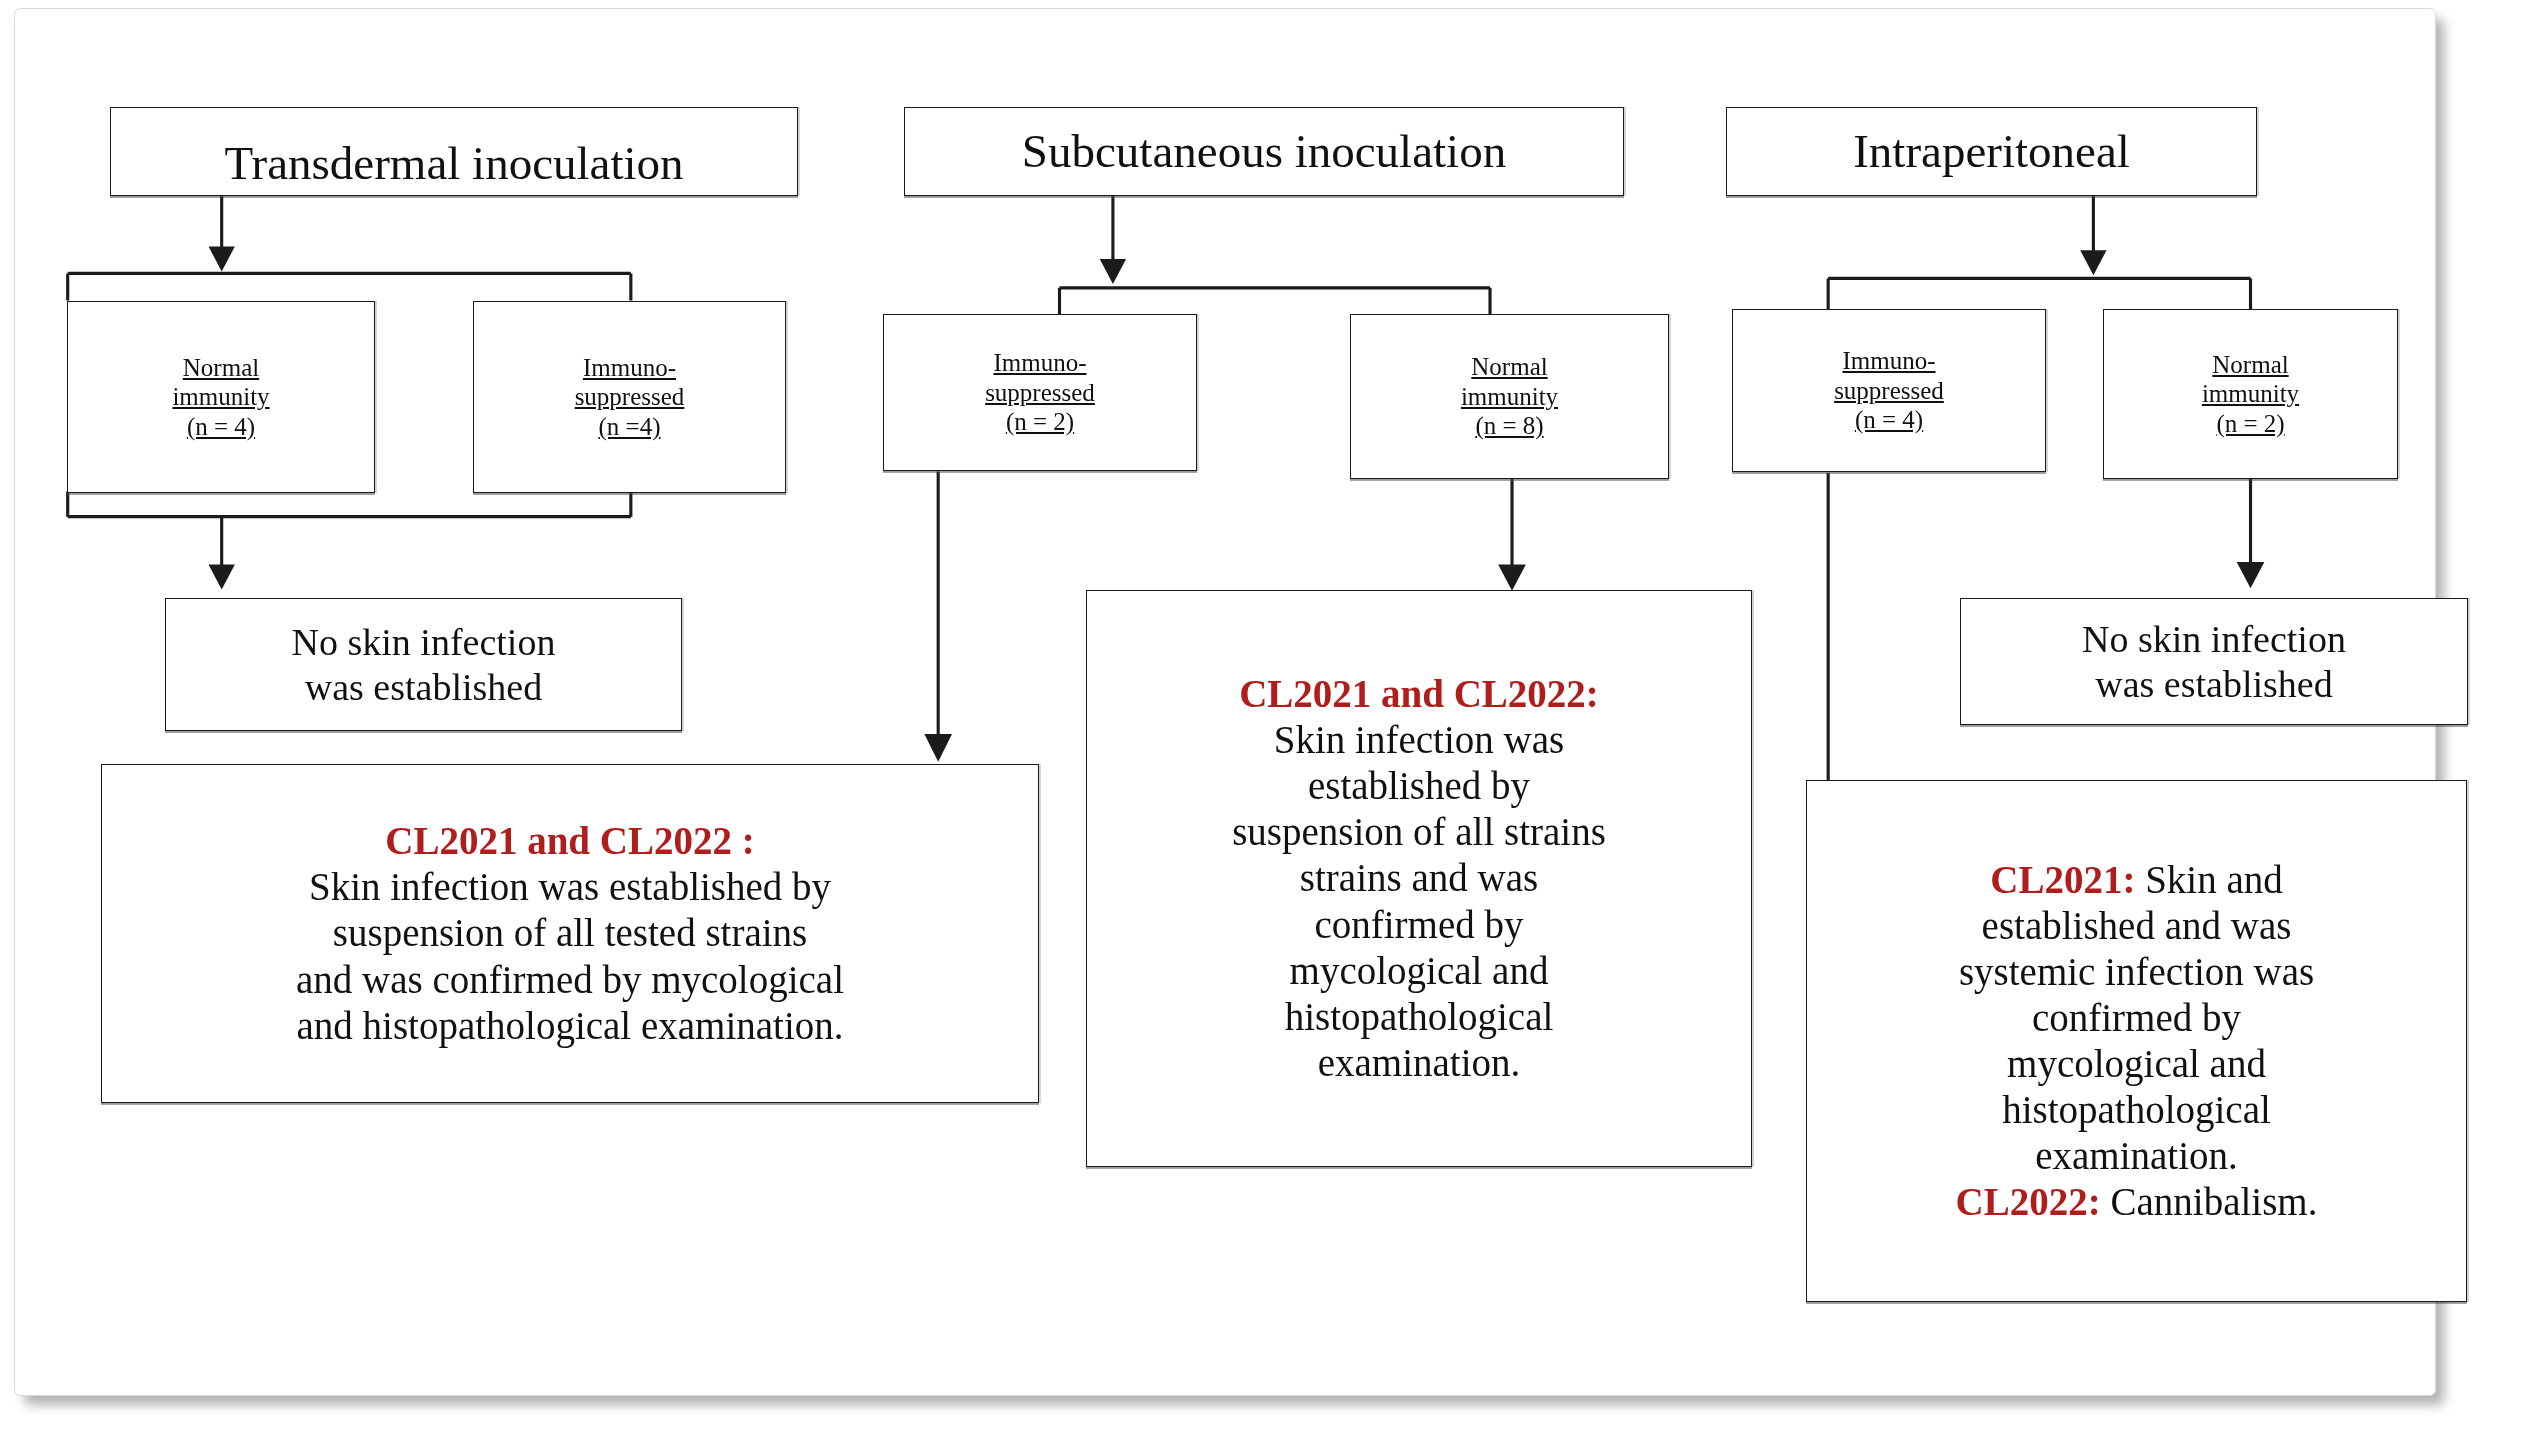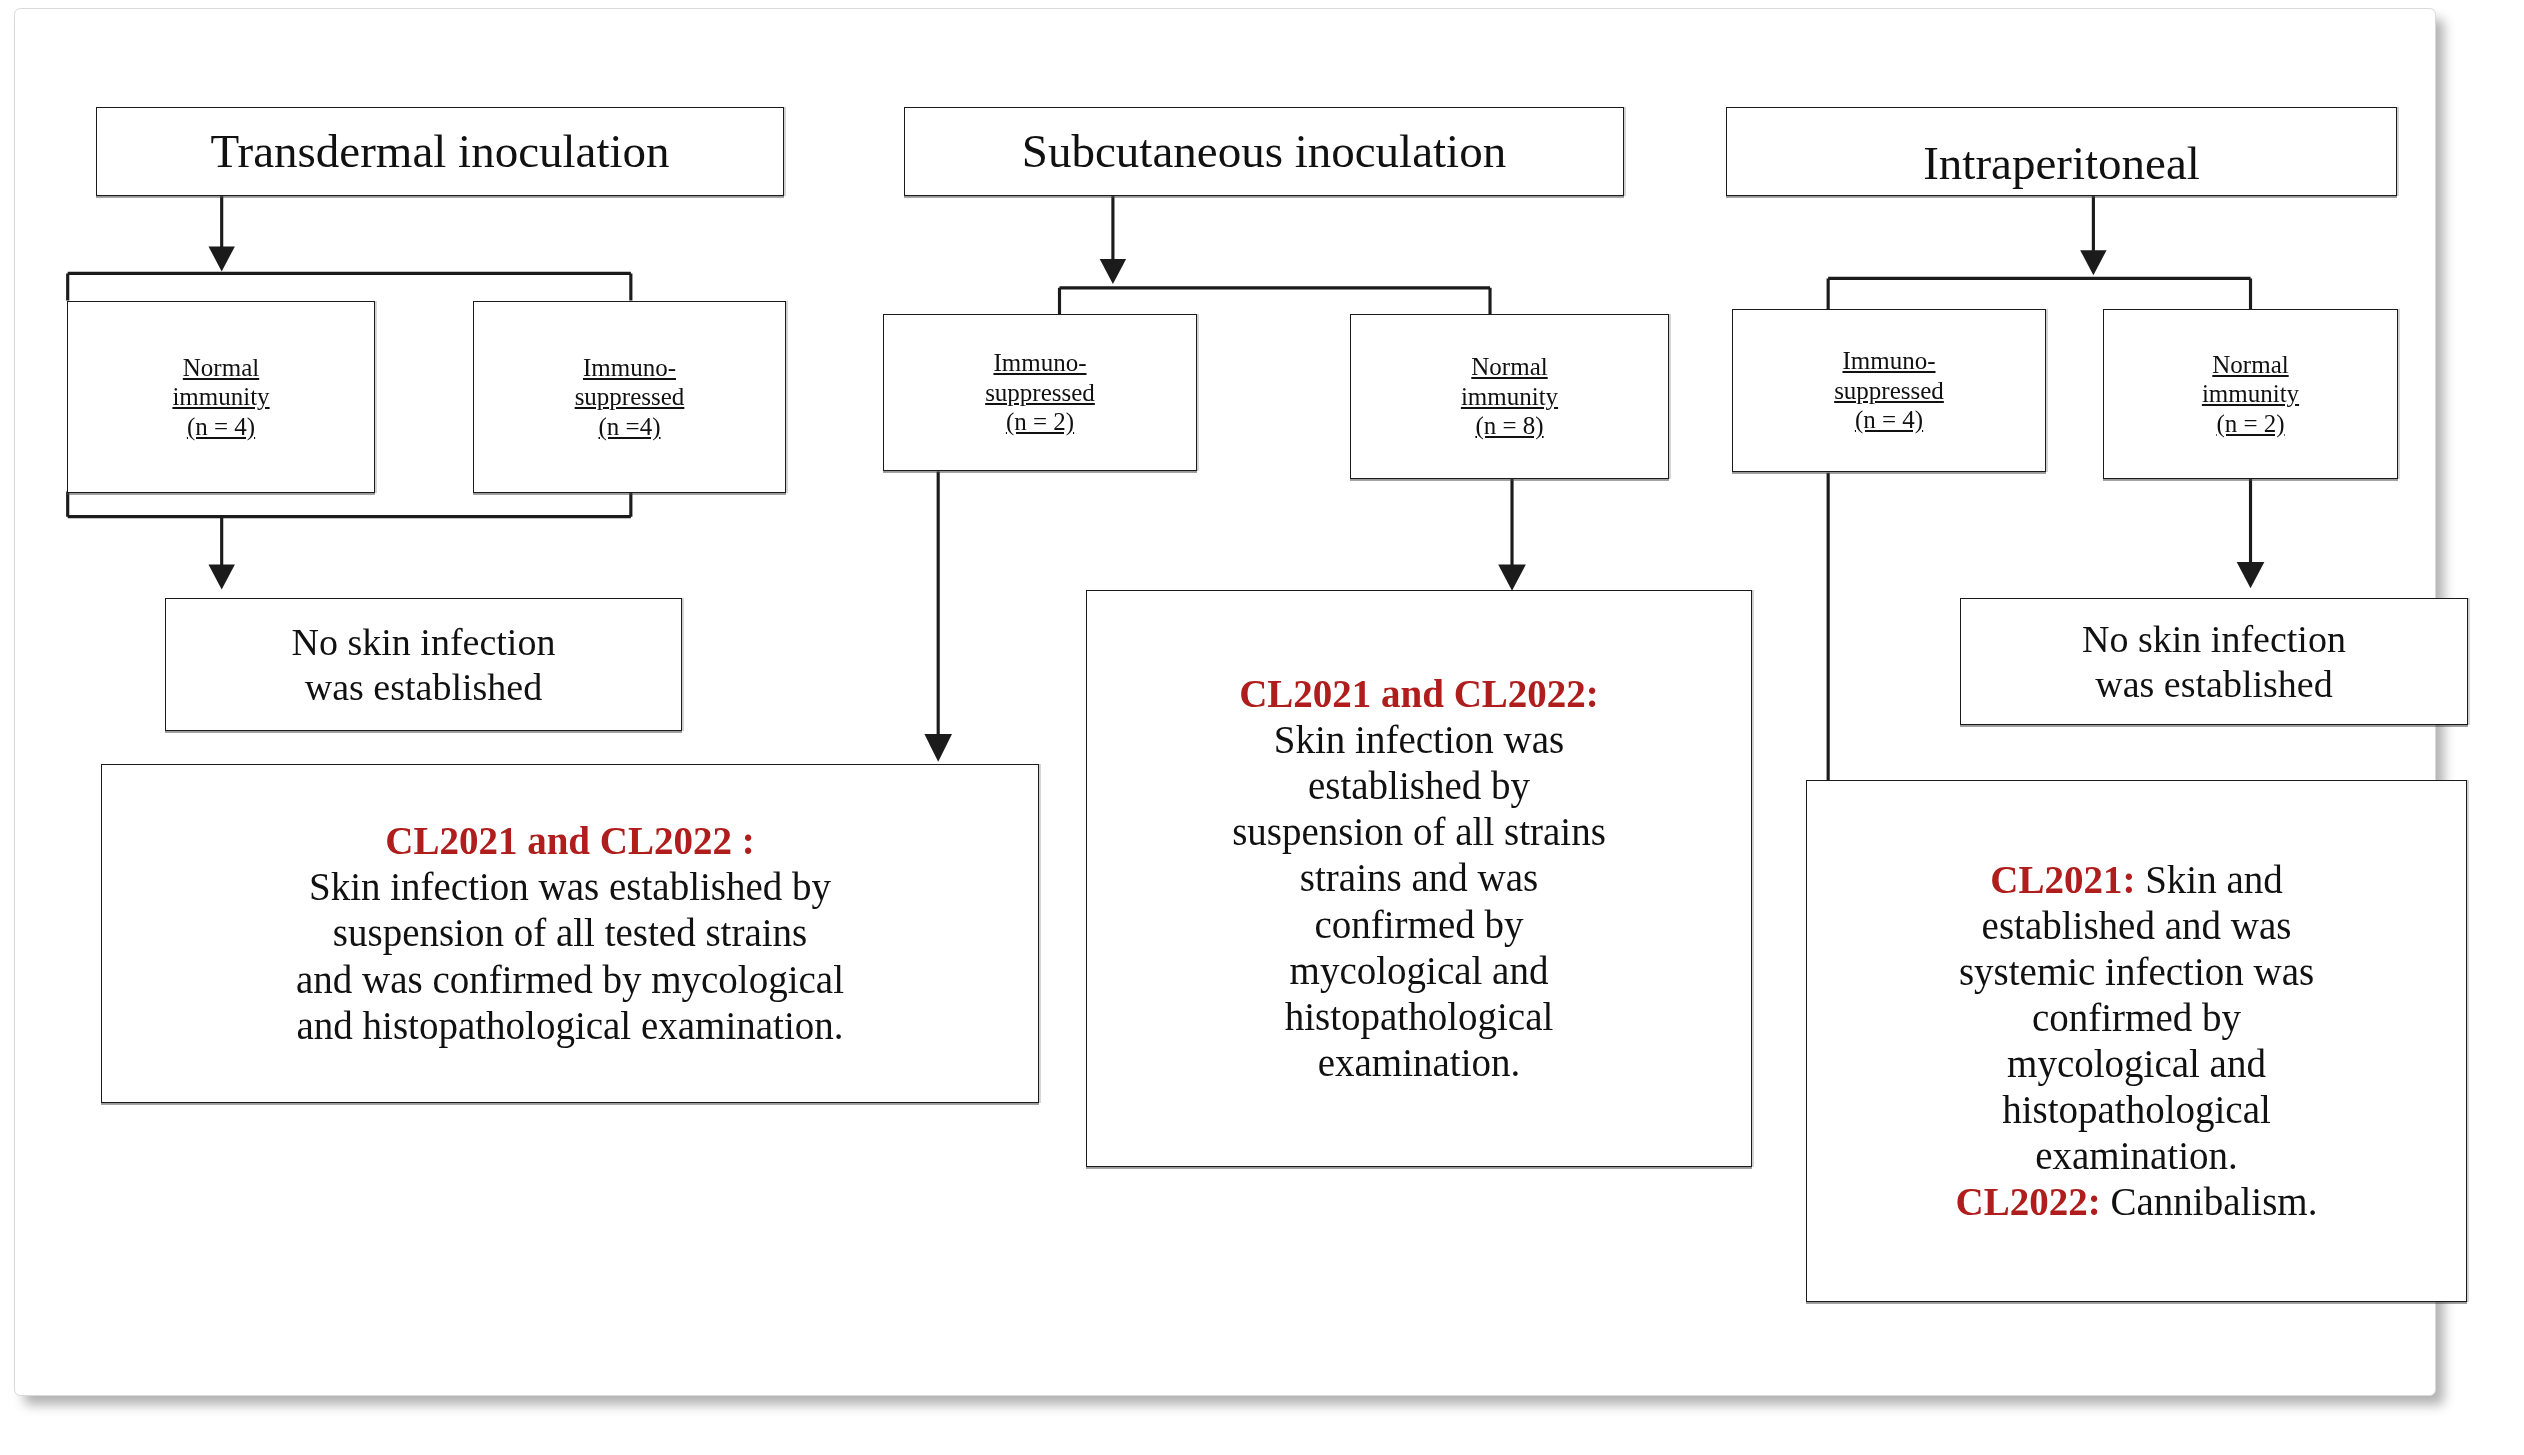--- a/index.html
+++ b/index.html
@@ -75,21 +75,21 @@
 
       <line x1="3330" y1="312" x2="3330" y2="405"></line>
       <polygon points="3330,438 3309,398 3351,398"></polygon>
       <path d="M2908,443 L2908,492 M2908,443 L3580,443 M3580,443 L3580,492"></path>
       <line x1="2908" y1="752" x2="2908" y2="1270"></line>
       <polygon points="2908,1308 2886,1263 2930,1263"></polygon>
       <line x1="3580" y1="762" x2="3580" y2="900"></line>
       <polygon points="3580,936 3558,894 3602,894"></polygon>
     </svg>
 
-    <div class="box t-head" style="left:96px;top:107px;width:688px;height:89px;">
+    <div class="box t-head" style="left:110px;top:107px;width:688px;height:89px;align-items:flex-end;">
       <span class="inner">Transdermal inoculation</span>
     </div>
 
     <div class="box t-node" style="left:67px;top:301px;width:308px;height:192px;">
       <span class="inner">
         <span class="ln">Normal</span>
         <span class="ln">immunity</span>
         <span class="ln">(n = 4)</span>
       </span>
     </div>
@@ -146,21 +146,21 @@
         <span class="ln">established by</span>
         <span class="ln">suspension of all strains</span>
         <span class="ln">strains and was</span>
         <span class="ln">confirmed by</span>
         <span class="ln">mycological and</span>
         <span class="ln">histopathological</span>
         <span class="ln">examination.</span>
       </span>
     </div>
 
-    <div class="box t-head" style="left:1726px;top:107px;width:671px;height:89px;align-items:flex-end;">
+    <div class="box t-head" style="left:1726px;top:107px;width:531px;height:89px;">
       <span class="inner">Intraperitoneal</span>
     </div>
 
     <div class="box t-node" style="left:1732px;top:309px;width:314px;height:163px;">
       <span class="inner">
         <span class="ln">Immuno-</span>
         <span class="ln">suppressed</span>
         <span class="ln">(n = 4)</span>
       </span>
     </div>

